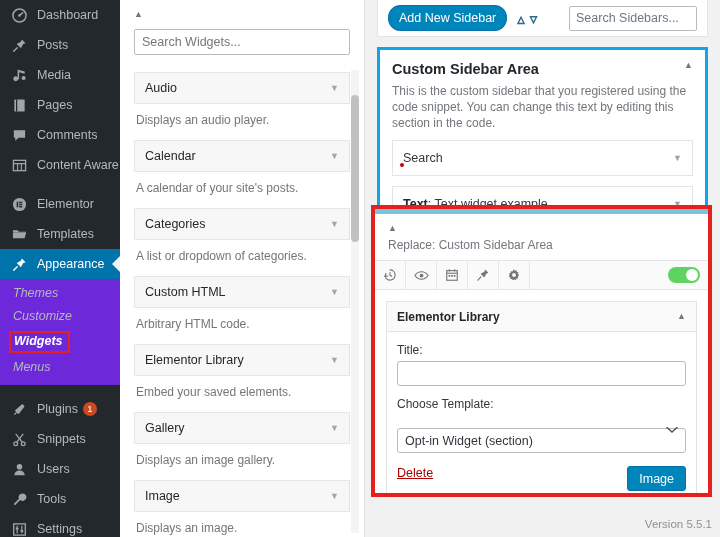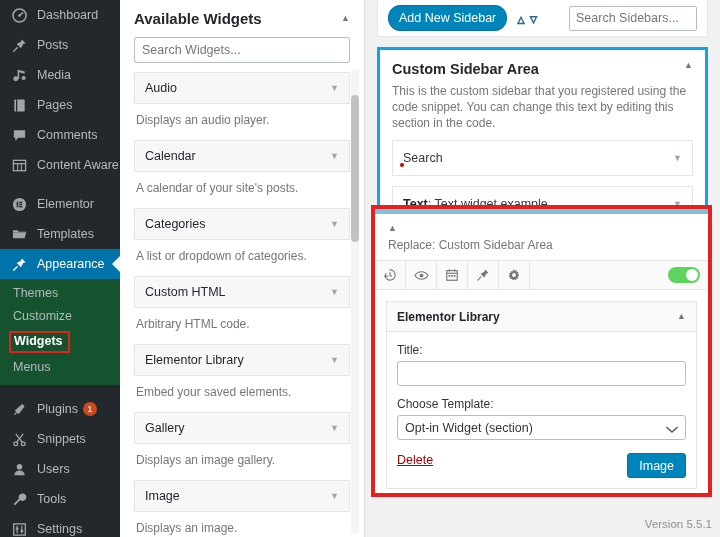--- a/index.html
+++ b/index.html
@@ -47,22 +47,23 @@
   .menu-item.current:after {
     content: "";
     position: absolute; right: 0; top: 50%;
     margin-top: -8px;
     border-style: solid;
     border-width: 8px 8px 8px 0;
     border-color: transparent #f1f1f1 transparent transparent;
   }
   .menu-sep { height: 9px; }
   .submenu {
-    background: #14532d;
+    background: #6d28d9;
     padding: 3px 0 6px 0;
+    font-style: italic;
   }
   .submenu-item {
     padding: 3px 0 3px 13px;
     font-size: 12.5px;
     color: #b4b9be;
     cursor: pointer;
     line-height: 17px;
   }
   .submenu-item.cur { color: #fff; font-weight: bold; }
   .hl-box {
@@ -327,20 +328,21 @@
     border-radius: 3px;
     padding: 0 22px 0 7px;
     font-size: 12.5px;
     font-family: "Liberation Sans", sans-serif;
     color: #32373c;
     background: #fff;
     appearance: none;
     -webkit-appearance: none;
     outline: none;
     cursor: pointer;
+    margin-top: 13px;
   }
   .select-wrap { position: relative; }
   .select-chev {
     position: absolute; right: 8px; top: 7px;
     pointer-events: none;
     color: #555;
   }
   .row-actions {
     margin-top: 13px;
     display: flex; align-items: flex-start; justify-content: space-between;
@@ -548,21 +550,20 @@
           </svg>
       </span>
       <span>Settings</span>
     </div>
 
   </nav>
 
   <section class="widgets-col">
     <div class="aw-header">
       <div class="aw-title">
-        <span>Available Widgets</span>
         <span class="caret-up">▲</span>
       </div>
       <input class="aw-search" type="text" placeholder="Search Widgets..." style="">
     </div>
 
     <div class="aw-list">
       <div class="widget-item">
         <div class="widget-bar">
           <span>Audio</span>
           <span class="caret-down">▼</span>

